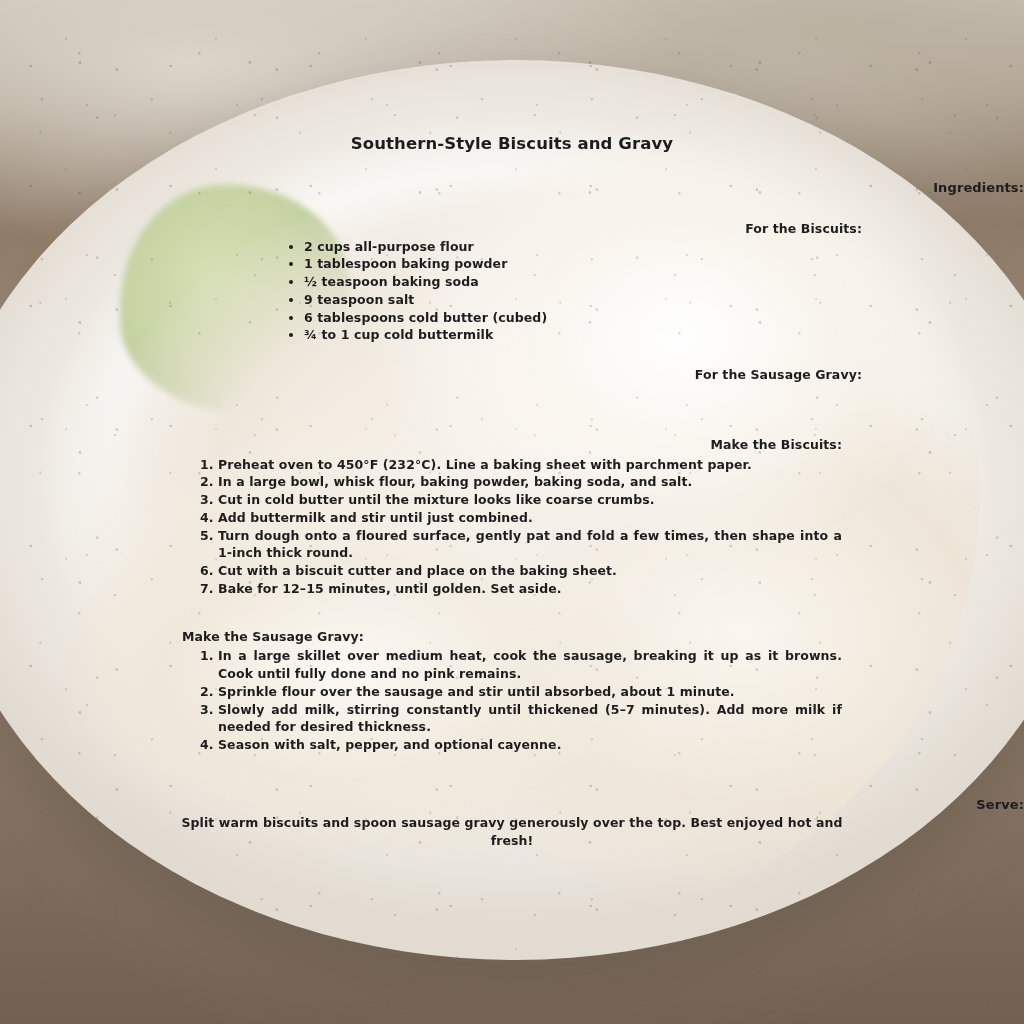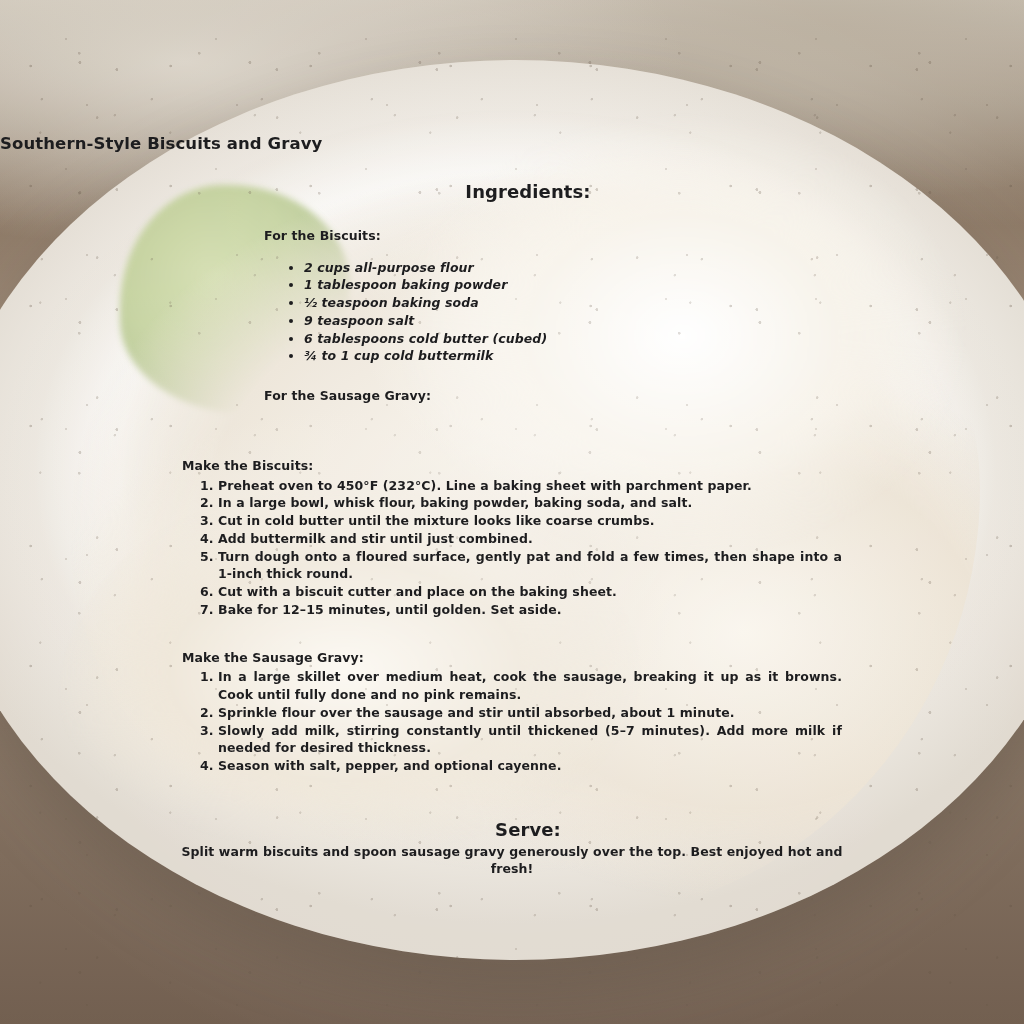--- a/index.html
+++ b/index.html
@@ -135,42 +135,42 @@
     position: absolute;
     inset: 0;
     color: #1d1d1f;
     font-family: "DejaVu Sans", sans-serif;
     font-weight: 700;
     font-size: 12.5px;
     line-height: 1.42;
     letter-spacing: .1px;
   }
   .title {
+    text-align: center;
     font-size: 16.5px;
     font-weight: 700;
     margin-top: 132px;
   }
   .centered-heading {
-    text-align: center;
-    font-size: 18px;
+    text-align: right;
+    font-size: 13px;
     font-weight: 700;
     padding-left: 32px;
   }
   .mt-ing { margin-top: 24px; }
   .block {
     margin: 0 auto;
     width: 700px;
   }
   .block-ing { padding-left: 102px; box-sizing: border-box; }
-  .sub-head { margin-top: 22px; }
+  .sub-head { margin-top: 22px; text-align: right; }
   ul.bullets {
     list-style: disc;
-    margin: 14px 0 0 0;
+    margin: 0 0 0 0;
     padding-left: 40px;
-    font-style: italic;
   }
   ul.bullets li { margin: 0; padding: 0; }
   ol.steps {
     margin: 2px 0 0 0;
     padding-left: 36px;
   }
   ol.steps li { margin: 0; padding: 0; text-align: justify; }
   .block-inst {
     width: 660px;
     margin: 12px auto;

